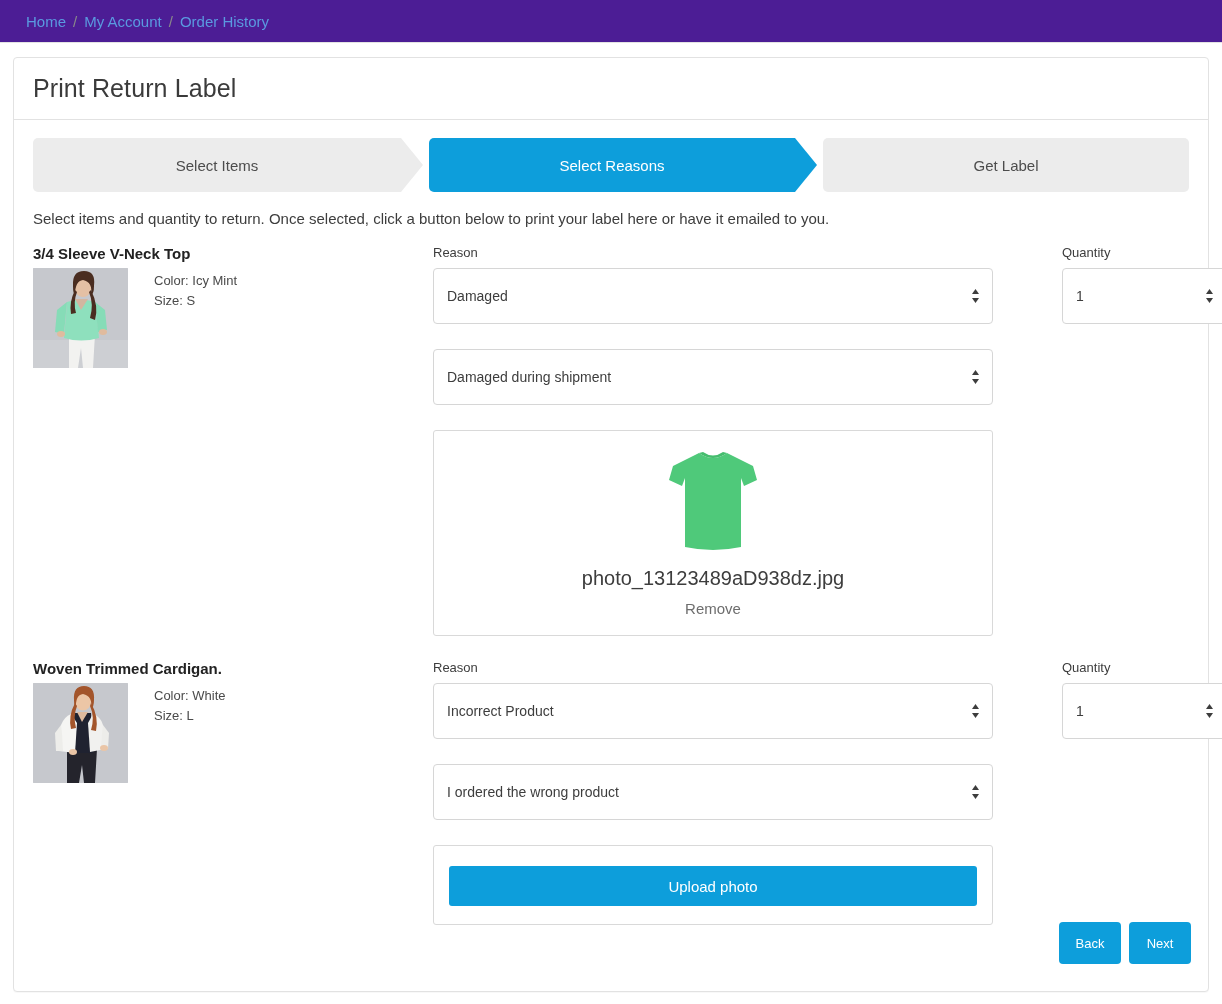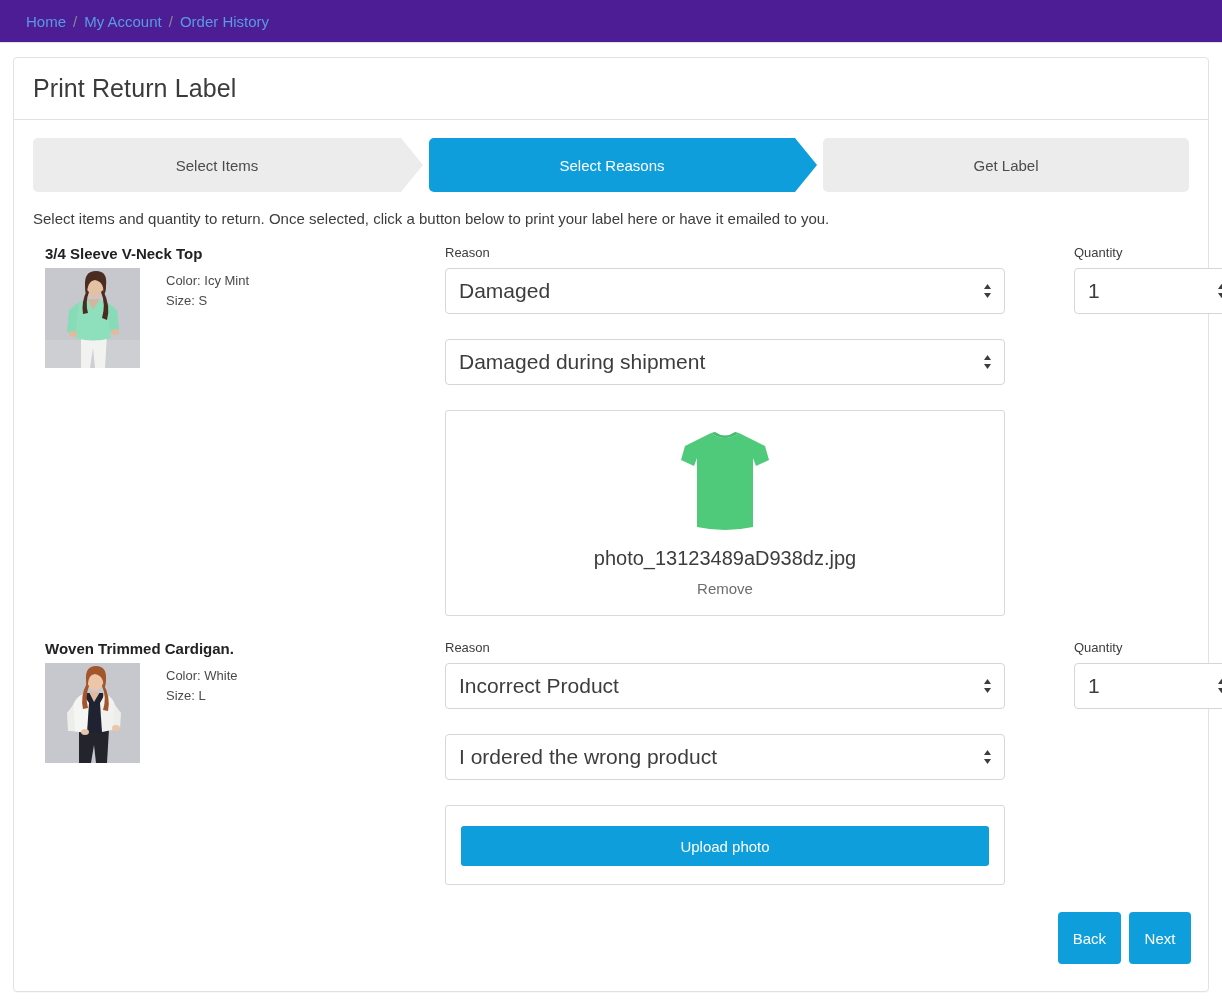--- a/index.html
+++ b/index.html
@@ -101,21 +101,20 @@
   }
 
   
   .product {
     display: flex;
     margin-bottom: 4px;
   }
   .product-left {
     width: 400px;
     flex: 0 0 400px;
-    margin-left: 12px;
   }
   .product-name {
     font-size: 15px;
     font-weight: bold;
     color: #222222;
     margin: 0 0 6px 0;
   }
   .product-row {
     display: flex;
     gap: 26px;
@@ -155,28 +154,28 @@
     font-size: 13px;
     color: #3d3d3d;
     margin-bottom: 8px;
     display: block;
   }
 
   
   .select {
     position: relative;
     width: 100%;
-    height: 46px;
+    height: 56px;
     border: 1px solid #d6d6d6;
     border-radius: 4px;
     background: #ffffff;
     display: flex;
     align-items: center;
     padding: 0 34px 0 13px;
-    font-size: 21px;
+    font-size: 14px;
     color: #3d3d3d;
     cursor: pointer;
     white-space: nowrap;
     overflow: hidden;
   }
   .select .spinner {
     position: absolute;
     right: 12px;
     top: 50%;
     transform: translateY(-50%);
@@ -229,27 +228,27 @@
   
   .footer-actions {
     position: absolute;
     right: 17px;
     bottom: 27px;
     display: flex;
     gap: 8px;
   }
   .btn {
     min-width: 62px;
-    height: 52px;
+    height: 42px;
     padding: 0 15px;
     background: #0d9edb;
     color: #ffffff;
     border: none;
     border-radius: 4px;
-    font-size: 15px;
+    font-size: 13px;
     cursor: pointer;
     font-family: "Liberation Sans", sans-serif;
   }
 
   .spacer-between { height: 20px; }
 </style>
 </head>
 <body>
 
 <div class="breadcrumb">

